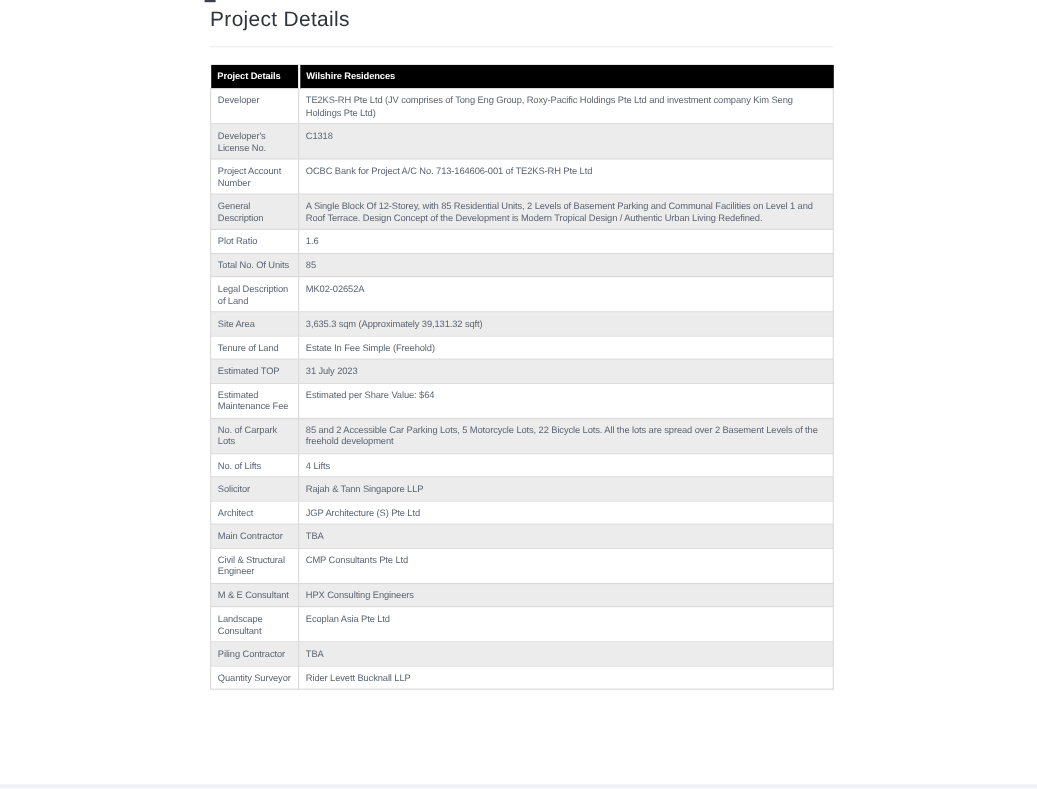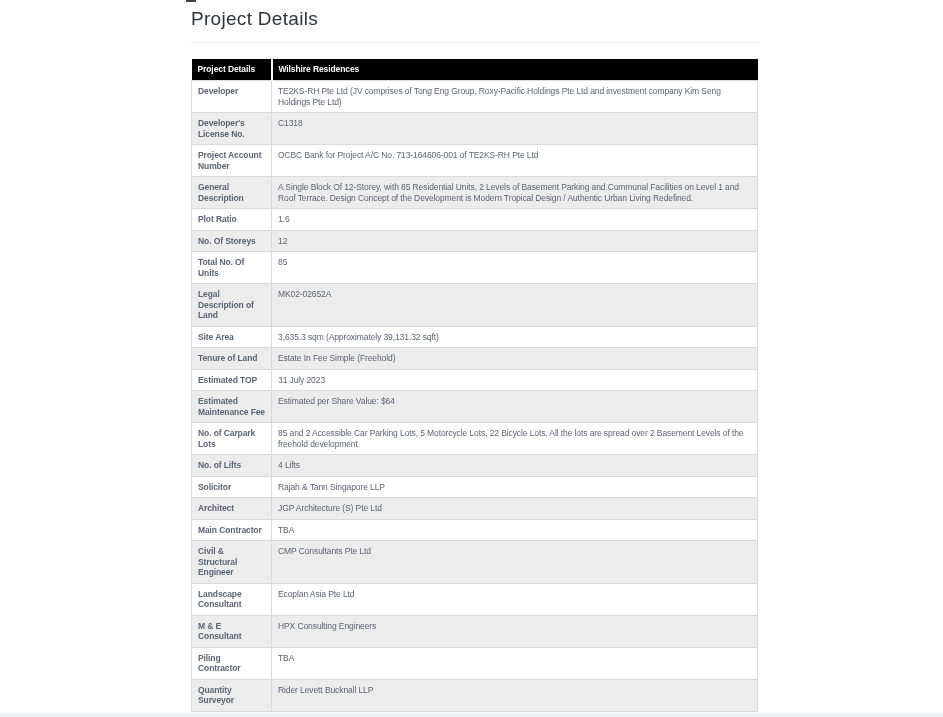--- a/index.html
+++ b/index.html
@@ -58,21 +58,21 @@
     border-right: 2px solid #ffffff;
   }
   table.project-table td {
     border: 1px solid #d9d9d9;
     padding: 5px 6px;
     line-height: 10.5px;
     vertical-align: top;
     background: #ffffff;
     word-wrap: break-word;
   }
-  table.project-table td:first-child { width: 80px; font-weight: bold; }
+  table.project-table td:first-child { width: 80px; }
   table.project-table tbody tr:nth-child(even) td { background: #ececec; }
   .footer-strip {
     position: absolute;
     left: 0; bottom: 0;
     width: 943px; height: 4px;
     background: #eef2f7;
   }
 </style>
 </head>
 <body>
@@ -103,24 +103,20 @@
           <td>Project Account Number</td>
           <td>OCBC Bank for Project A/C No. 713-164606-001 of TE2KS-RH Pte Ltd</td>
         </tr>
         <tr>
           <td>General Description</td>
           <td>A Single Block Of 12-Storey, with 85 Residential Units, 2 Levels of Basement Parking and Communal Facilities on Level 1 and Roof Terrace. Design Concept of the Development is Modern Tropical Design / Authentic Urban Living Redefined.</td>
         </tr>
         <tr>
           <td>Plot Ratio</td>
           <td>1.6</td>
-        </tr>
-        <tr>
-          <td>No. Of Storeys</td>
-          <td>12</td>
         </tr>
         <tr>
           <td>Total No. Of Units</td>
           <td>85</td>
         </tr>
         <tr>
           <td>Legal Description of Land</td>
           <td>MK02-02652A</td>
         </tr>
         <tr>
@@ -157,26 +153,26 @@
         </tr>
         <tr>
           <td>Main Contractor</td>
           <td>TBA</td>
         </tr>
         <tr>
           <td>Civil &amp; Structural Engineer</td>
           <td>CMP Consultants Pte Ltd</td>
         </tr>
         <tr>
+          <td>M &amp; E Consultant</td>
+          <td>HPX Consulting Engineers</td>
+        </tr>
+        <tr>
           <td>Landscape Consultant</td>
           <td>Ecoplan Asia Pte Ltd</td>
-        </tr>
-        <tr>
-          <td>M &amp; E Consultant</td>
-          <td>HPX Consulting Engineers</td>
         </tr>
         <tr>
           <td>Piling Contractor</td>
           <td>TBA</td>
         </tr>
         <tr>
           <td>Quantity Surveyor</td>
           <td>Rider Levett Bucknall LLP</td>
         </tr>
       </tbody>

